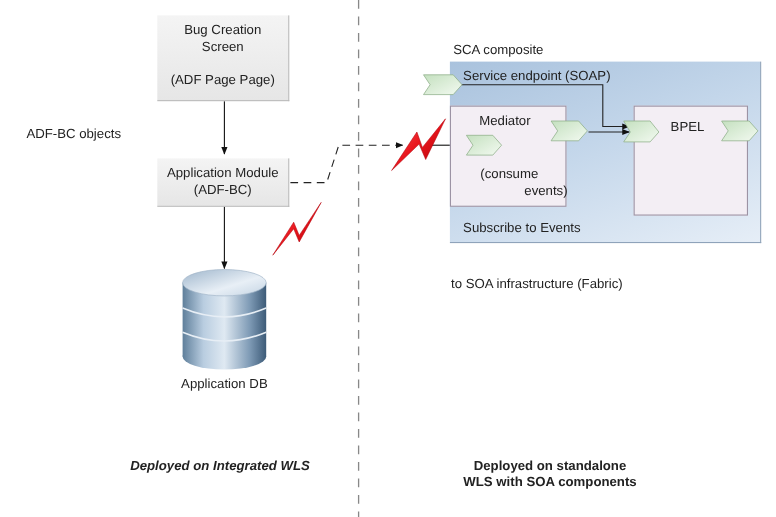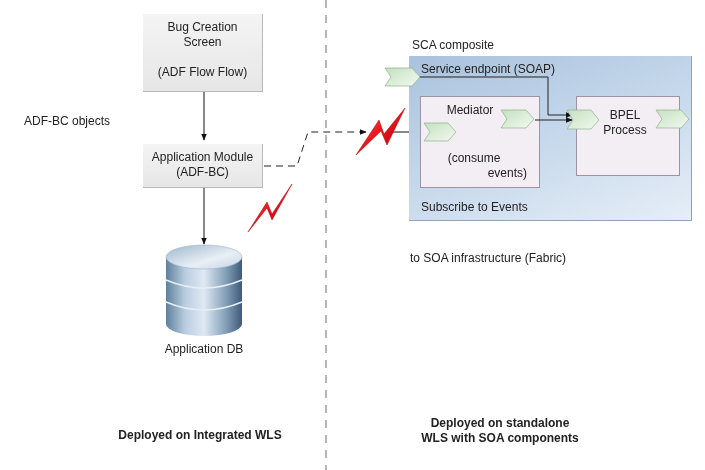--- a/index.html
+++ b/index.html
@@ -68,50 +68,49 @@
       <ellipse cx="204" cy="257" rx="38" ry="12" fill="url(#dbtop)" stroke="#9fb3c7" stroke-width="0.6"></ellipse>
     </g>
 
     <polygon points="248,232 267,202 272,214 292,184 272,220 267,208" fill="url(#bolt)" stroke="#b4000a" stroke-width="0.5"></polygon>
     <polygon points="356,155 379,120 384,134 405,108 387,145 381,131" fill="url(#bolt)" stroke="#b4000a" stroke-width="0.5"></polygon>
   </svg>
 
   <div class="grey-box" style="left:143px; top:14px; width:120px; height:78px;">
     <div class="label" style="top:6px;">Bug Creation</div>
     <div class="label" style="top:21px;">Screen</div>
-    <div class="label" style="top:51px;">(ADF Flow Flow)</div>
+    <div class="label" style="top:51px;">(ADF Page Page)</div>
   </div>
 
   <div class="txt center" style="left:2px; top:114px; width:130px;">
     <div>ADF-BC objects</div>
   </div>
 
   <div class="grey-box" style="left:143px; top:144px; width:120px; height:44px;padding-left:15px;">
     <div class="label" style="top:6px;">Application Module</div>
     <div class="label" style="top:21px;">(ADF-BC)</div>
   </div>
 
   <div class="txt center" style="left:144px; top:342px; width:120px;">Application DB</div>
 
-  <div class="txt center bold" style="left:100px; top:428px; width:200px;">Deployed on Integrated WLS</div>
+  <div class="txt center bold" style="left:100px; top:416px; width:200px;font-style:italic;">Deployed on Integrated WLS</div>
 
   <div class="txt" style="left:412px; top:38px;">SCA composite</div>
 
   <div id="sca-box">
     <div class="txt" style="left:12px; top:6px;">Service endpoint (SOAP)</div>
 
-    <div class="comp-box" style="left:11px; top:40px; width:120px; height:92px;padding-left:35px;">
+    <div class="comp-box" style="left:0; top:40px; width:106px; height:92px;padding-left:35px;">
       <div class="txt center" style="left:18px; top:6px; width:62px;">Mediator</div>
       <div class="txt center" style="left:0; top:54px; width:106px;">(consume</div>
       <div class="txt center" style="left:0; top:69px; width:106px;text-align:right;">events)</div>
     </div>
 
-    <div class="comp-box" style="left:167px; top:40px; width:104px; height:80px;">
+    <div class="comp-box" style="left:167px; top:40px; width:104px; height:100px;">
       <div class="txt center" style="left:0; top:11px; width:96px;">BPEL</div>
-      <div class="txt center" style="left:0; top:26px; width:96px;">Process</div>
     </div>
 
     <div class="txt" style="left:12px; top:144px;">Subscribe to Events</div>
   </div>
 
   <svg width="705" height="470" viewBox="0 0 705 470" style="pointer-events:none;">
     <defs>
       <marker id="arr2" viewBox="0 0 10 10" refX="9" refY="5" markerWidth="7" markerHeight="7" orient="auto">
         <path d="M0,1 L10,5 L0,9 z" fill="#111"></path>
       </marker>

